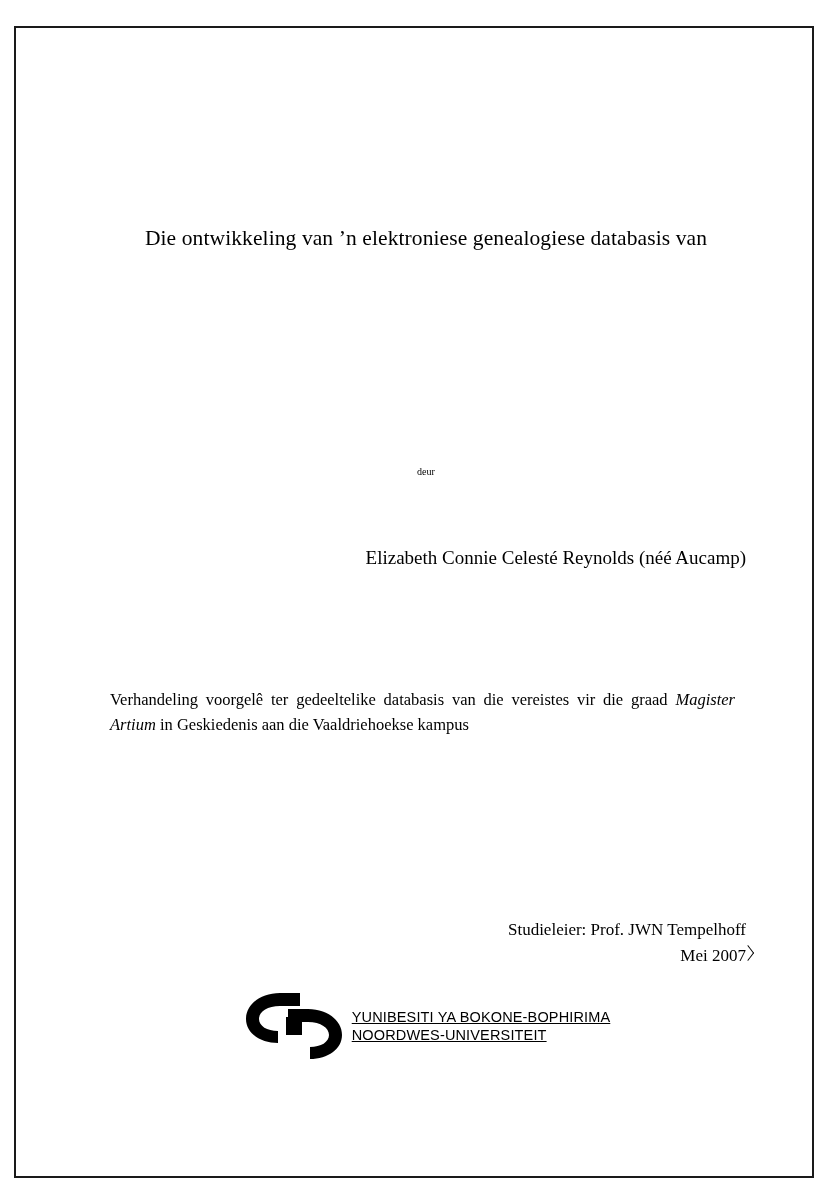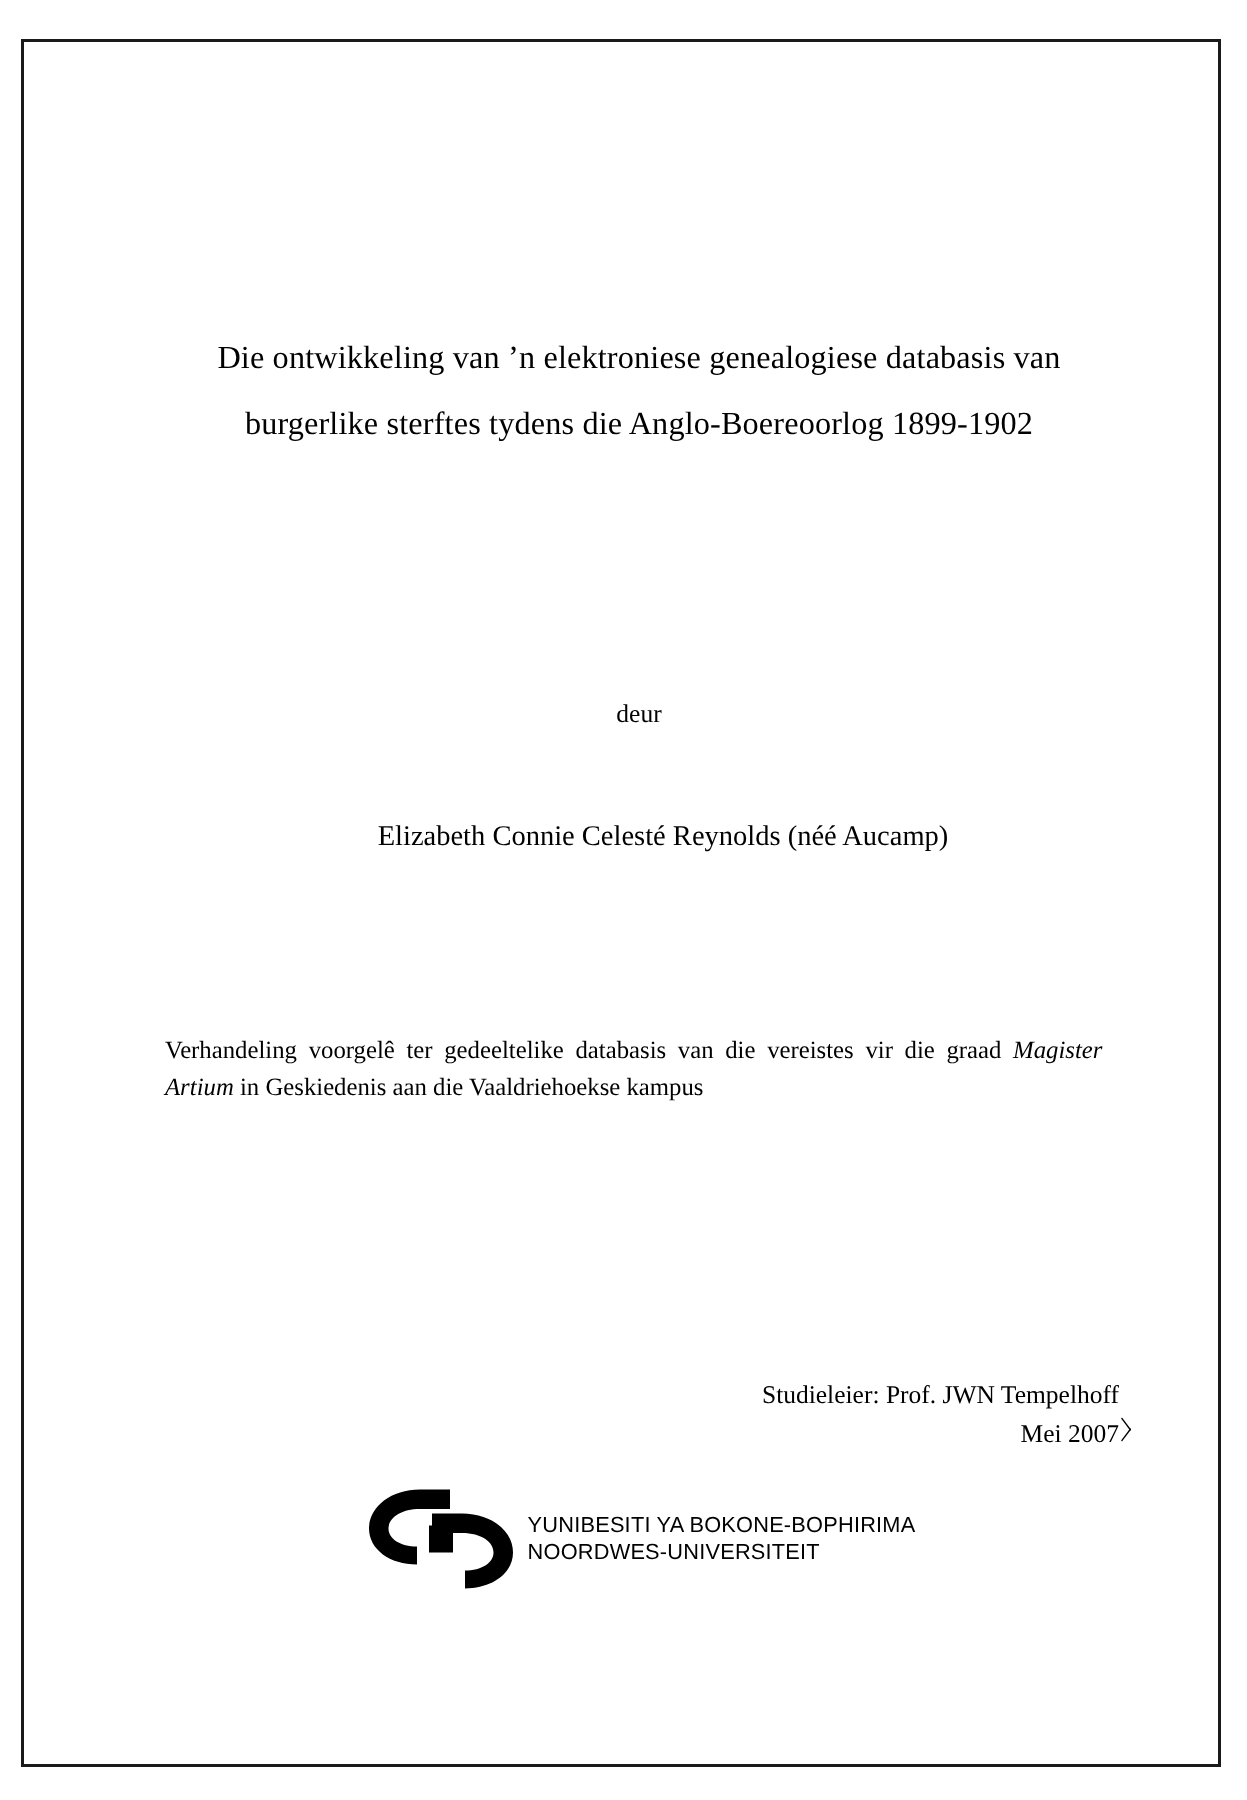--- a/index.html
+++ b/index.html
@@ -61,29 +61,29 @@
     display: block;
     white-space: nowrap;
   }
 
   .deur {
     position: absolute;
     top: 432px;
     left: 0;
     width: 640px;
     text-align: center;
-    font-size: 17px;
+    font-size: 10px;
   }
 
   .author {
     position: absolute;
     top: 513px;
-    left: 16px;
+    left: 0;
     width: 640px;
-    text-align: center;
+    text-align: right;
     font-size: 19px;
   }
 
   .statement {
     position: absolute;
     top: 653px;
     left: 4px;
     width: 625px;
     font-size: 16.5px;
     line-height: 25px;
@@ -138,33 +138,33 @@
     margin-right: 6px;
   }
   .logo-text {
     font-family: "Liberation Sans", sans-serif;
     font-size: 14.5px;
     line-height: 17.5px;
     letter-spacing: 0.15px;
     font-weight: 500;
     white-space: nowrap;
     padding-top: 1px;
+    text-decoration: underline;
   }
 </style>
 </head>
 <body>
 
 <div class="page">
   <div class="scan-frame"></div>
   <div class="sheet">
     <div class="content">
 
       <div class="title-block">
         <span class="title-line">Die ontwikkeling van ’n elektroniese genealogiese databasis van</span>
-        <span class="title-line">burgerlike sterftes tydens die Anglo-Boereoorlog 1899-1902</span>
       </div>
 
       <div class="deur">deur</div>
 
       <div class="author">Elizabeth Connie Celesté Reynolds (néé Aucamp)</div>
 
       <div class="statement">
         <span>Verhandeling voorgelê ter gedeeltelike databasis van die vereistes vir die graad </span><em>Magister Artium</em><span> in Geskiedenis aan die Vaaldriehoekse kampus</span>
       </div>
 

